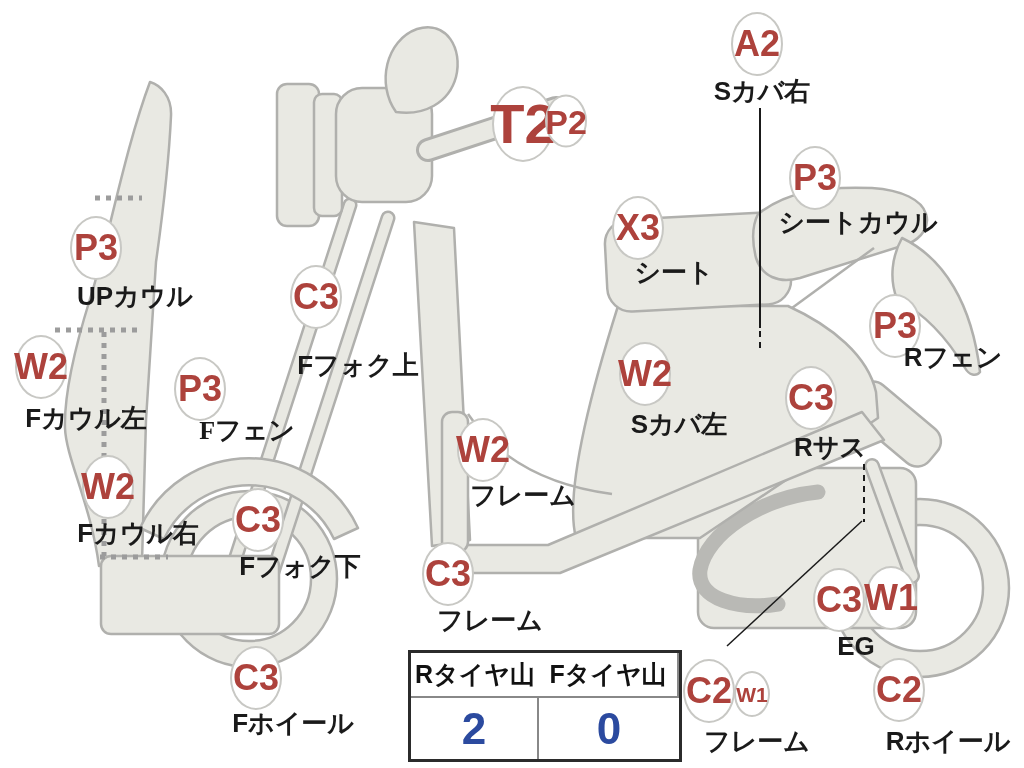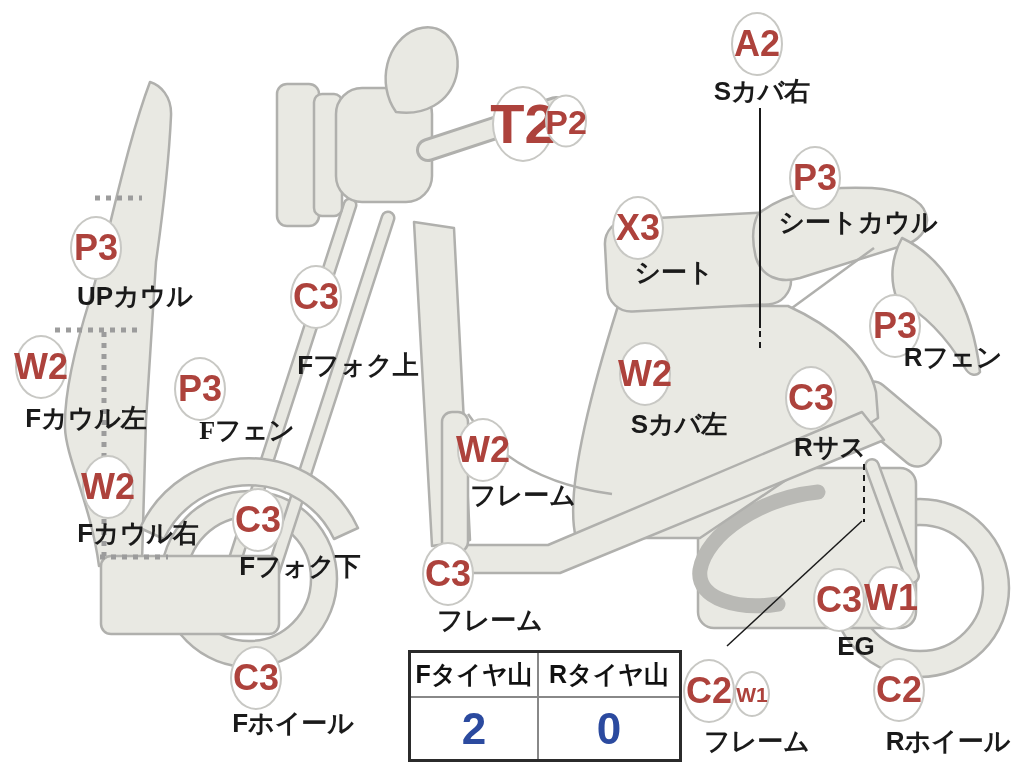--- a/index.html
+++ b/index.html
@@ -140,19 +140,19 @@
       <div class="badge lg" style="left: 256px; top: 678px;">C3</div>
       <div class="part-label" style="left: 293px; top: 723px;">Fホイール</div>
       <div class="badge lg" style="left: 709px; top: 691px;">C2</div>
       <div class="badge sm" style="left: 752px; top: 694px;">W1</div>
       <div class="part-label" style="left: 757px; top: 741px;">フレーム</div>
       <div class="badge lg" style="left: 899px; top: 690px;">C2</div>
       <div class="part-label" style="left: 948px; top: 741px;">Rホイール</div>
     </div>
 
   <div id="tire-table">
+    <div class="tt-cell tt-head">Rタイヤ山</div>
     <div class="tt-cell tt-head first">Fタイヤ山</div>
-    <div class="tt-cell tt-head">Rタイヤ山</div>
     <div class="tt-cell tt-val first">2</div>
     <div class="tt-cell tt-val">0</div>
   </div>
 
 </div>
 
 </body></html>

